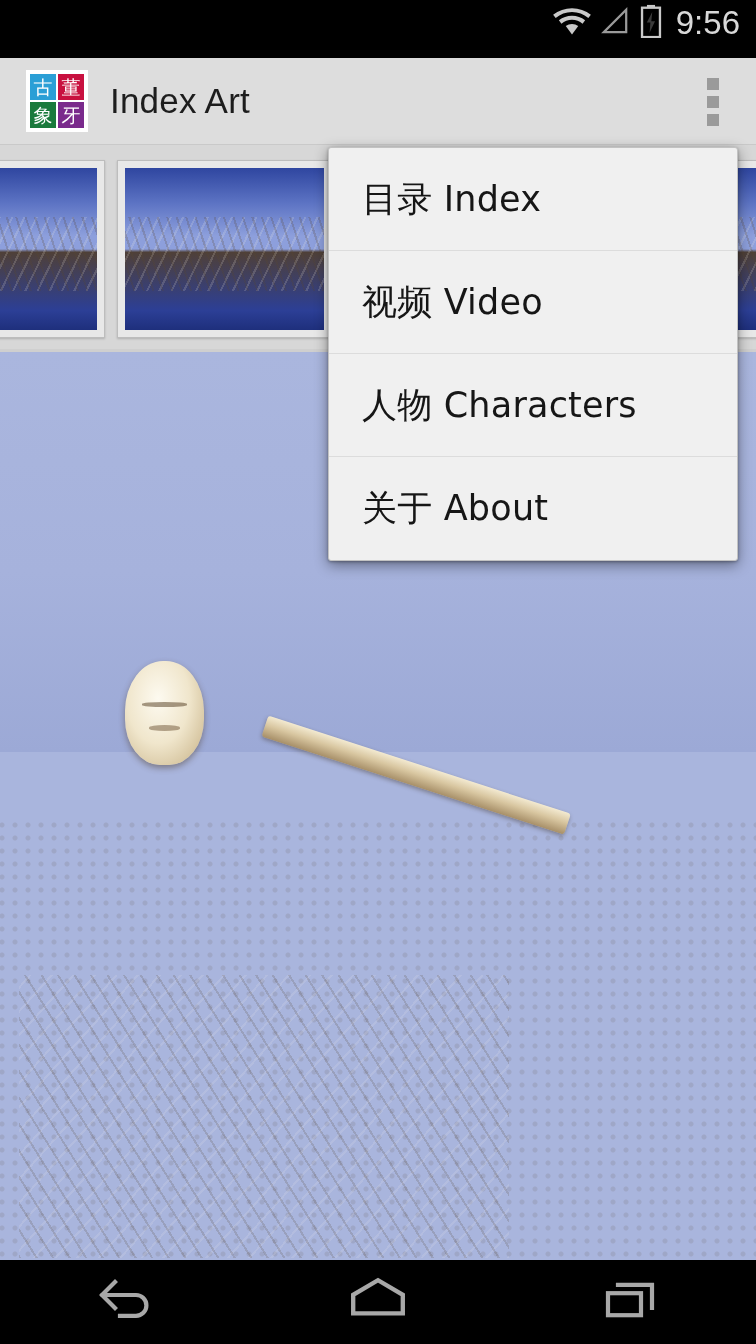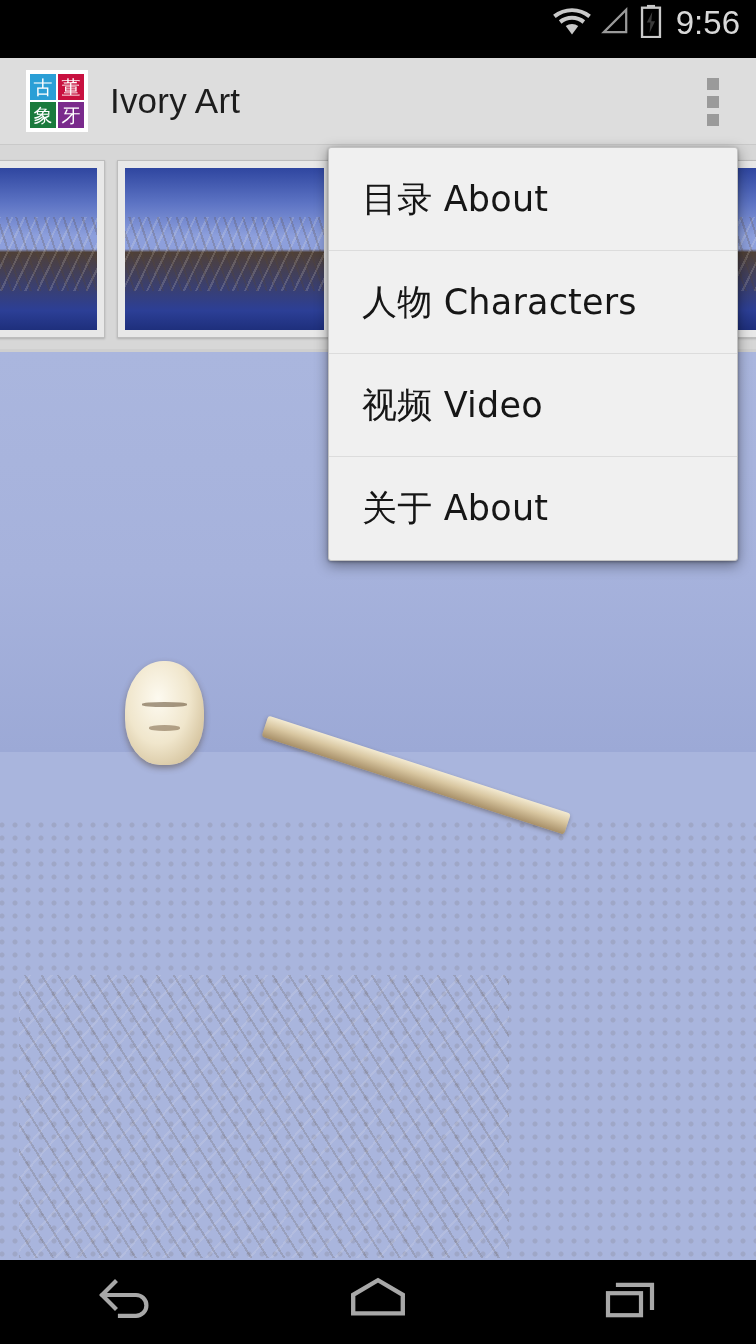--- a/index.html
+++ b/index.html
@@ -303,21 +303,21 @@
 
   <div id="action-bar">
 
     <div id="app-logo">
       <div class="logo-cell" style="background:#2a9fd6">古</div>
       <div class="logo-cell" style="background:#c8103f">董</div>
       <div class="logo-cell" style="background:#1a7a3c">象</div>
       <div class="logo-cell" style="background:#7a2a8c">牙</div>
     </div>
 
-    <div id="app-title">Ivory Art</div>
+    <div id="app-title">Index Art</div>
 
     <div id="overflow-button">
       <span class="dot"></span>
       <span class="dot"></span>
       <span class="dot"></span>
     </div>
 
   </div>
 
   <div id="thumb-strip">
@@ -346,23 +346,23 @@
     <div class="sky"></div>
     <div class="ivory-mass">
       <div class="scale-etch"></div>
       <div class="robe-etch"></div>
     </div>
     <div class="face"></div>
     <div class="staff"></div>
   </div>
 
   <div id="dropdown-menu">
-    <div class="menu-item">目录 About</div>
+    <div class="menu-item">目录 Index</div>
+    <div class="menu-item">视频 Video</div>
     <div class="menu-item">人物 Characters</div>
-    <div class="menu-item">视频 Video</div>
     <div class="menu-item">关于 About</div>
   </div>
 
   <div id="nav-bar">
 
     <div class="nav-btn">
       <span>
         <svg width="64" height="52" viewBox="0 0 32 26">
           <path d="M10.5 4 L4 10.5 L10.5 17" fill="none" stroke="#a8a8a8" stroke-width="2.1" stroke-linecap="square" stroke-linejoin="miter"></path>
           <path d="M4.4 10.5 L21 10.5 a5.2 5.2 0 0 1 0 10.4 L13 20.9" fill="none" stroke="#a8a8a8" stroke-width="2.1" stroke-linecap="square"></path>

